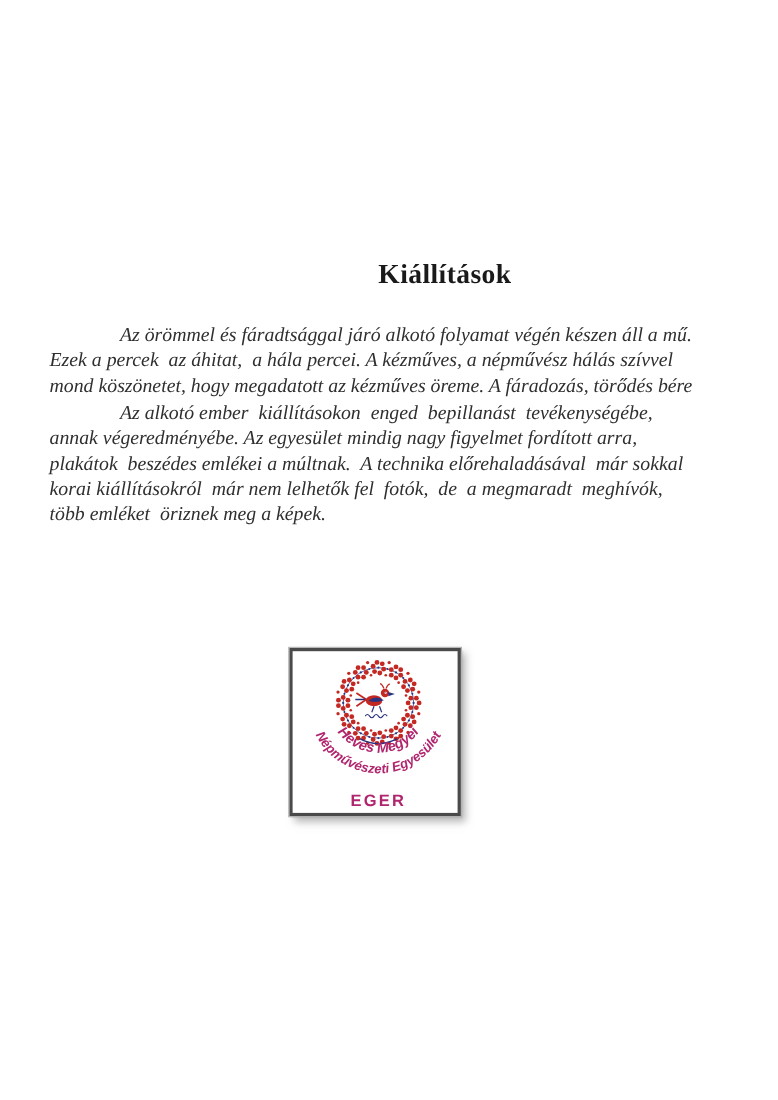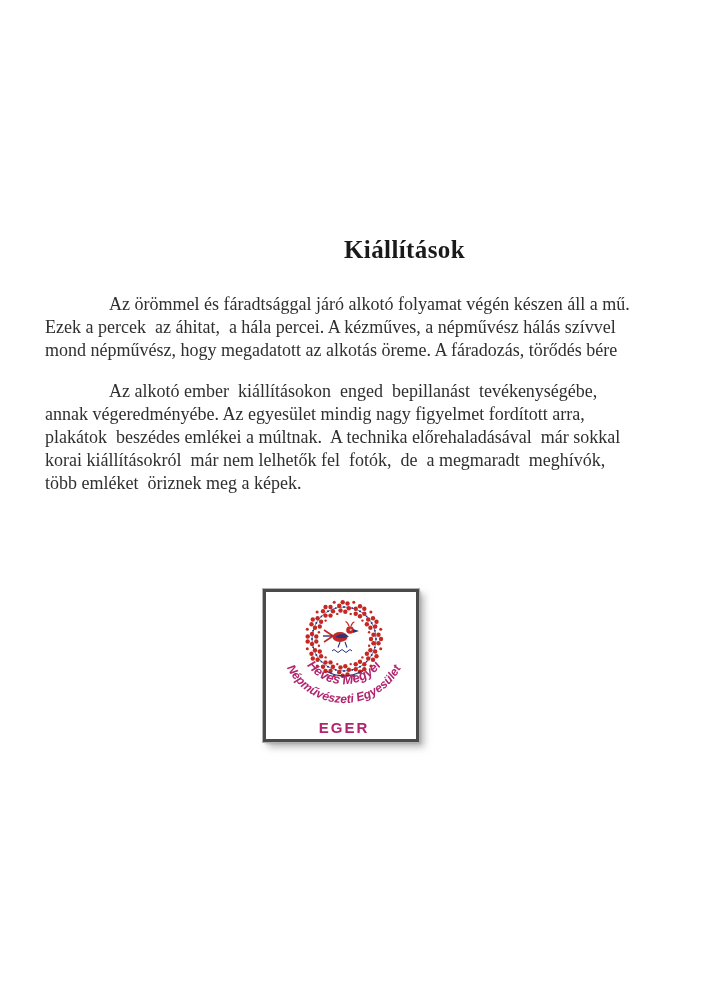--- a/index.html
+++ b/index.html
@@ -8,25 +8,25 @@
     font-family:"Liberation Serif","DejaVu Serif",serif; overflow:hidden;
   }
   .doc-title {
     position:absolute; top:236px; left:16px; width:100%;
     text-align:center; font-size:25px; font-weight:bold; color:#1a1a1a;
     letter-spacing:0.4px;
     padding-left:35px;
   }
   .textblock {
     position:absolute; left:45px; top:293px; width:622px;
-    font-size:18px; color:#2f2f2f;
+    font-size:18px; color:#2f2f2f;font-style:italic;
   }
   .line { white-space:pre; height:23px; line-height:23px; }
   .indent { padding-left:64px; }
-  .para2 { margin-top:18px; }
+  .para2 { margin-top:2px; }
 
   .logo-frame {
     position:absolute; left:263px; top:589px; width:150px; height:147px;
     background:#ffffff;
     border:3px solid #4a4a4a;
     outline:1px solid #b2b2b2;
     box-shadow:5px 5px 7px rgba(125,125,125,0.55), 2px 2px 2px rgba(140,140,140,0.4);
   }
   .logo-frame svg { display:block; width:100%; height:100%; }
   .arc-label {
@@ -45,21 +45,21 @@
 <body>
 
 <div class="page">
 
   <div class="doc-title">Kiállítások</div>
 
   <div class="textblock">
     <div class="para">
       <div class="line indent">Az örömmel és fáradtsággal járó alkotó folyamat végén készen áll a mű.</div>
       <div class="line">Ezek a percek  az áhitat,  a hála percei. A kézműves, a népművész hálás szívvel</div>
-      <div class="line">mond népművész, hogy megadatott az alkotás öreme. A fáradozás, törődés bére</div>
+      <div class="line">mond köszönetet, hogy megadatott az kézműves öreme. A fáradozás, törődés bére</div>
     </div>
     <div class="para para2">
       <div class="line indent">Az alkotó ember  kiállításokon  enged  bepillanást  tevékenységébe,</div>
       <div class="line">annak végeredményébe. Az egyesület mindig nagy figyelmet fordított arra,</div>
       <div class="line">plakátok  beszédes emlékei a múltnak.  A technika előrehaladásával  már sokkal</div>
       <div class="line">korai kiállításokról  már nem lelhetők fel  fotók,  de  a megmaradt  meghívók,</div>
       <div class="line">több emléket  öriznek meg a képek.</div>
     </div>
   </div>
 

